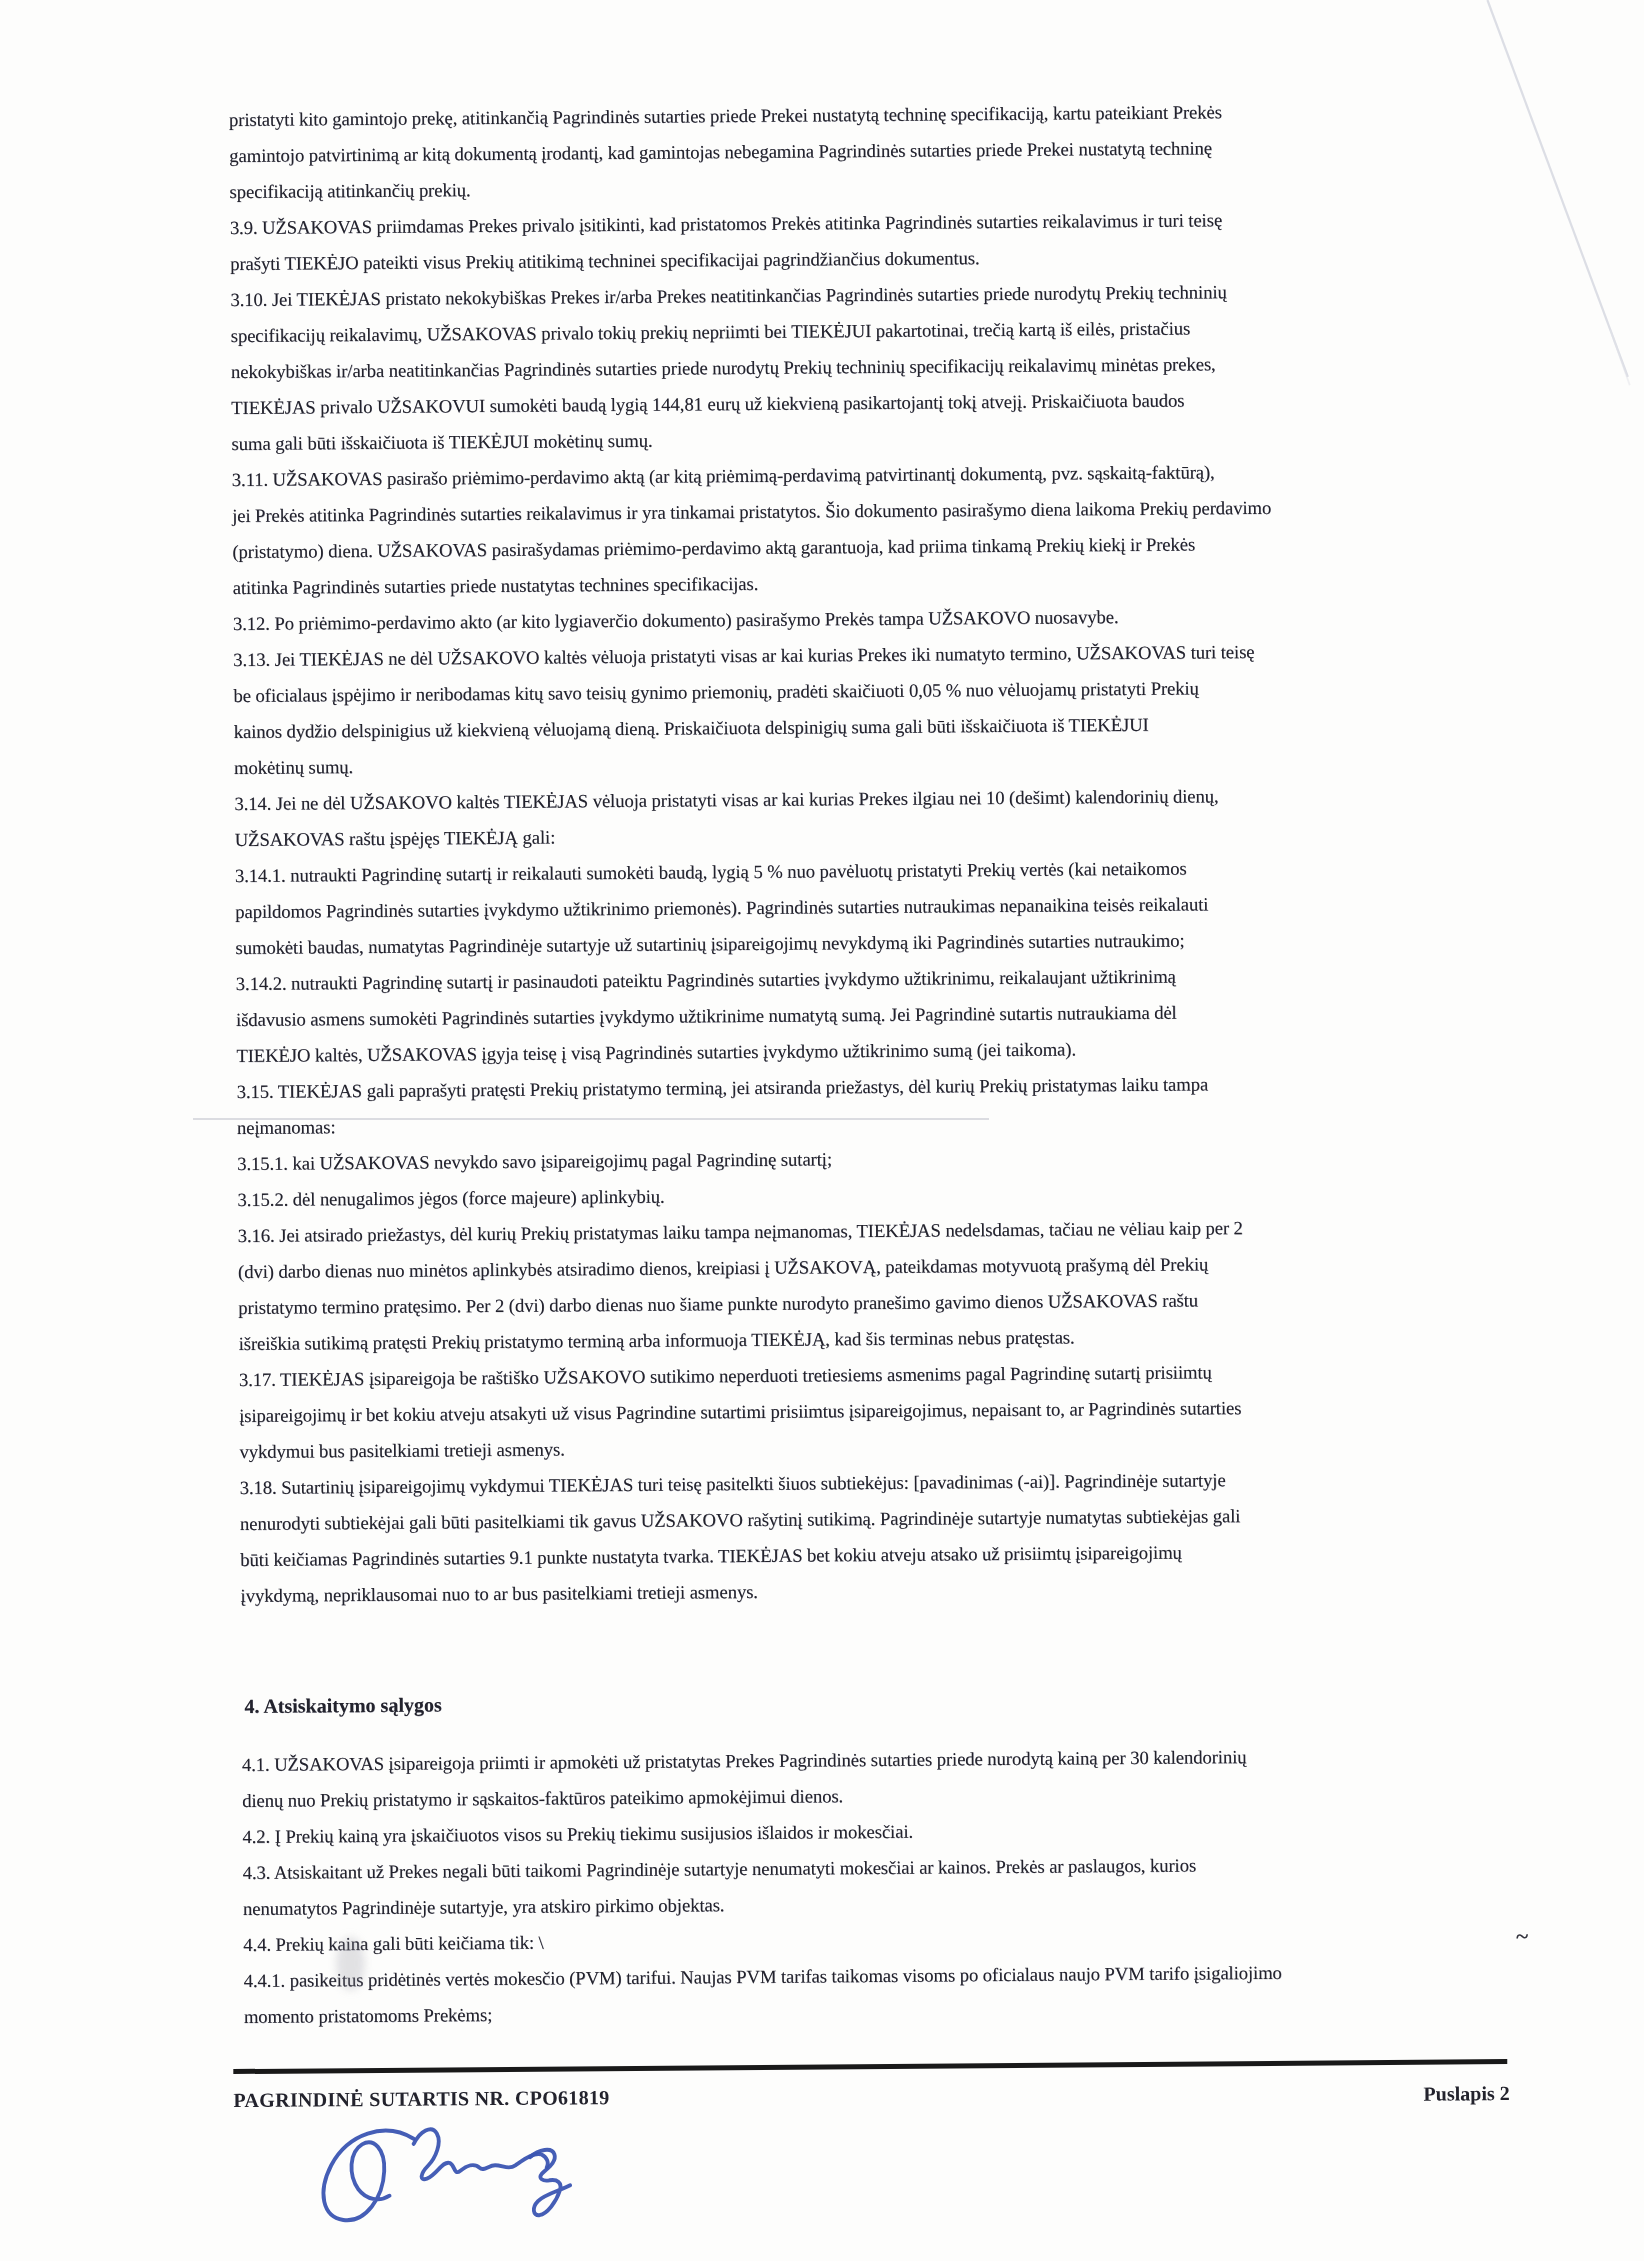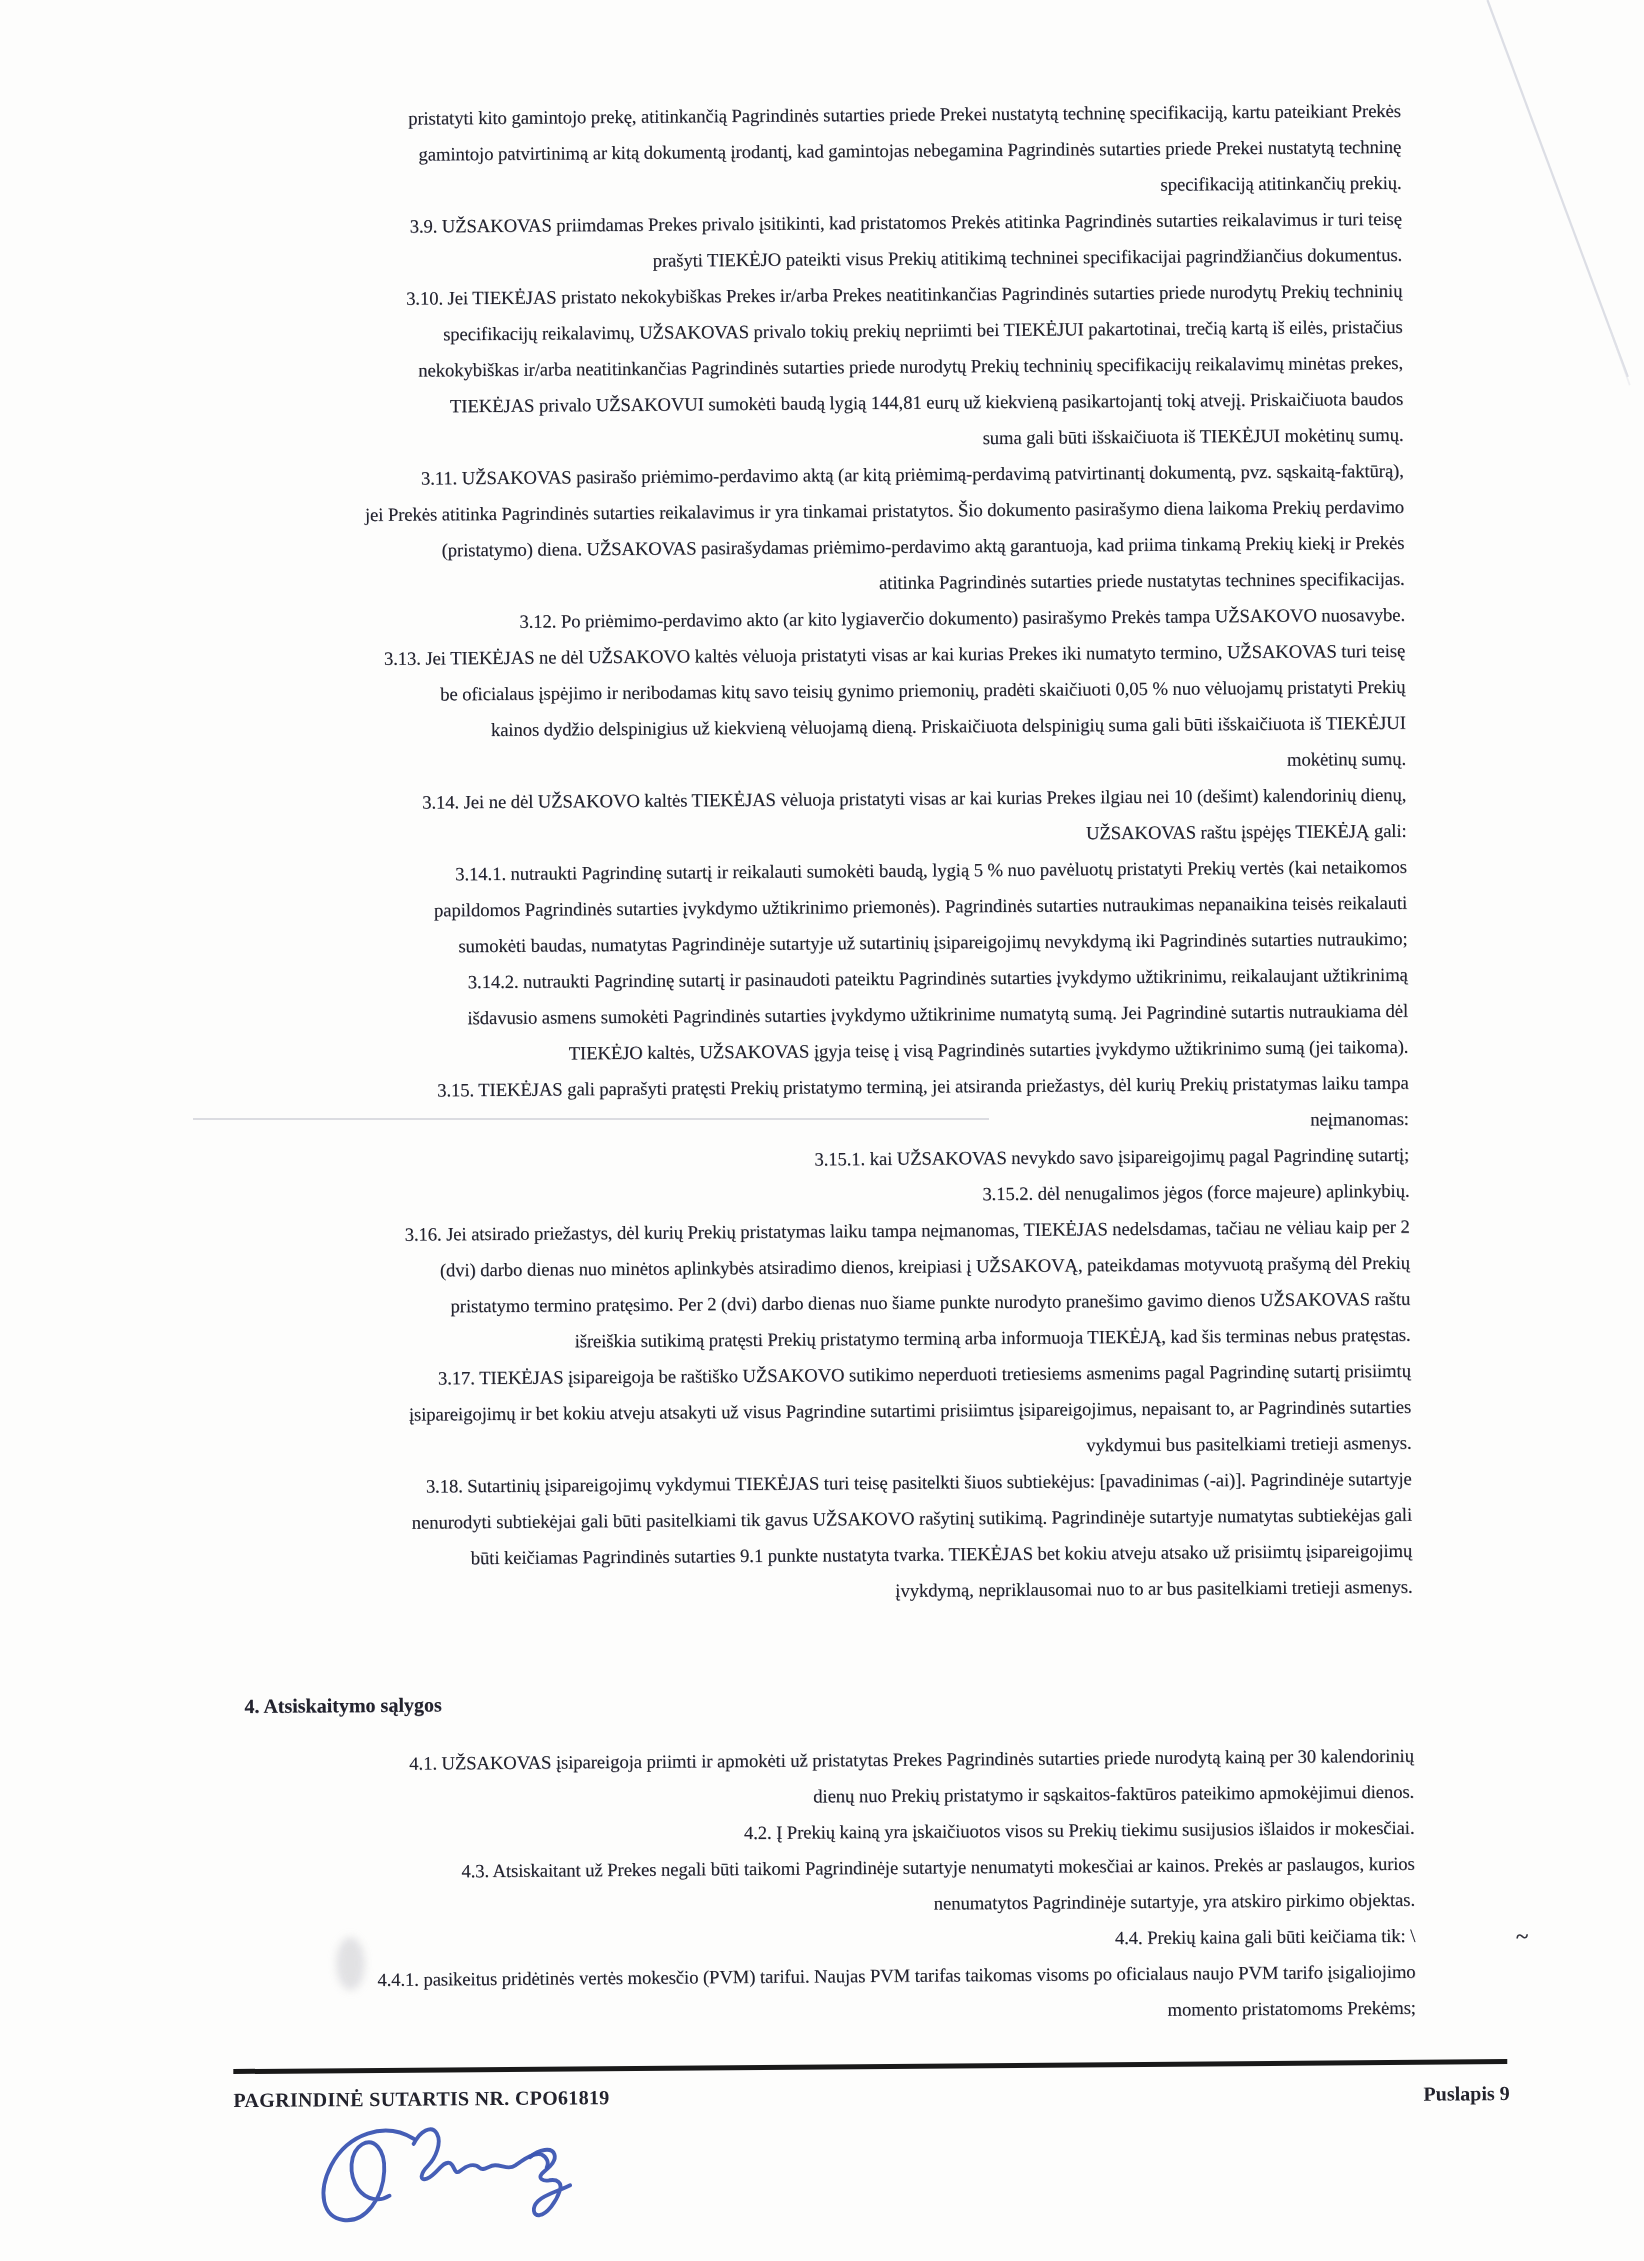--- a/index.html
+++ b/index.html
@@ -2,21 +2,20 @@
 <html style="--text: #23232d; --ink: #3b55b2; --rule: #191919;font-size:10.3px"><head>
 <meta charset="utf-8">
 <style>
   html,body{margin:0;padding:0;background:#e8e8e8;}
   .sheet{
     position:relative;
     width:1644px;height:2261px;
     background:#fdfdfc;
     overflow:hidden;
     font-family:"Liberation Serif","DejaVu Serif",serif;
-    text-align:right;
   }
   .tilt{
     position:absolute;left:0;top:0;width:100%;height:100%;
     transform:rotate(-0.45deg);
     transform-origin:232px 122px;
   }
   .textblock{position:absolute;left:229px;width:1172px;color:var(--text,#23232d);}
   .textblock .line{
     height:36px;line-height:36px;
     font-size:18.7px;letter-spacing:-0.1px;white-space:nowrap;
@@ -141,21 +140,21 @@
       </div>
 
     <div class="smudge"></div>
 
     <div class="stray-mark">~</div>
 
     <div class="footer-rule"></div>
 
     <div class="footer-left">PAGRINDINĖ SUTARTIS NR. CPO61819</div>
 
-    <div class="footer-right">Puslapis 9</div>
+    <div class="footer-right">Puslapis 2</div>
 
     <svg class="signature" viewBox="0 0 420 165">
       <path d="M 150,30 C 105,2 48,22 22,70 C 0,112 8,150 40,155 C 75,160 102,120 104,80 C 106,45 88,28 70,38 C 50,50 48,85 64,108 C 76,124 96,128 112,118"></path>
       <path d="M 150,38 C 160,18 178,8 186,22 C 194,36 184,60 172,72 C 160,84 158,96 170,92 C 186,86 194,64 206,68 C 214,72 212,88 222,80 C 232,72 244,68 252,76 C 258,82 266,72 276,72 C 288,72 296,80 308,72 C 320,64 336,52 348,56 C 356,60 360,68 356,76"></path>
       <path d="M 330,60 C 344,48 364,44 368,56 C 372,68 356,78 348,86 C 342,93 350,98 360,96 C 372,94 380,100 376,112 C 370,130 356,148 344,150 C 334,151 332,138 342,128 C 352,118 376,112 392,104"></path>
     </svg>
 
   </div>
 </div>
 

